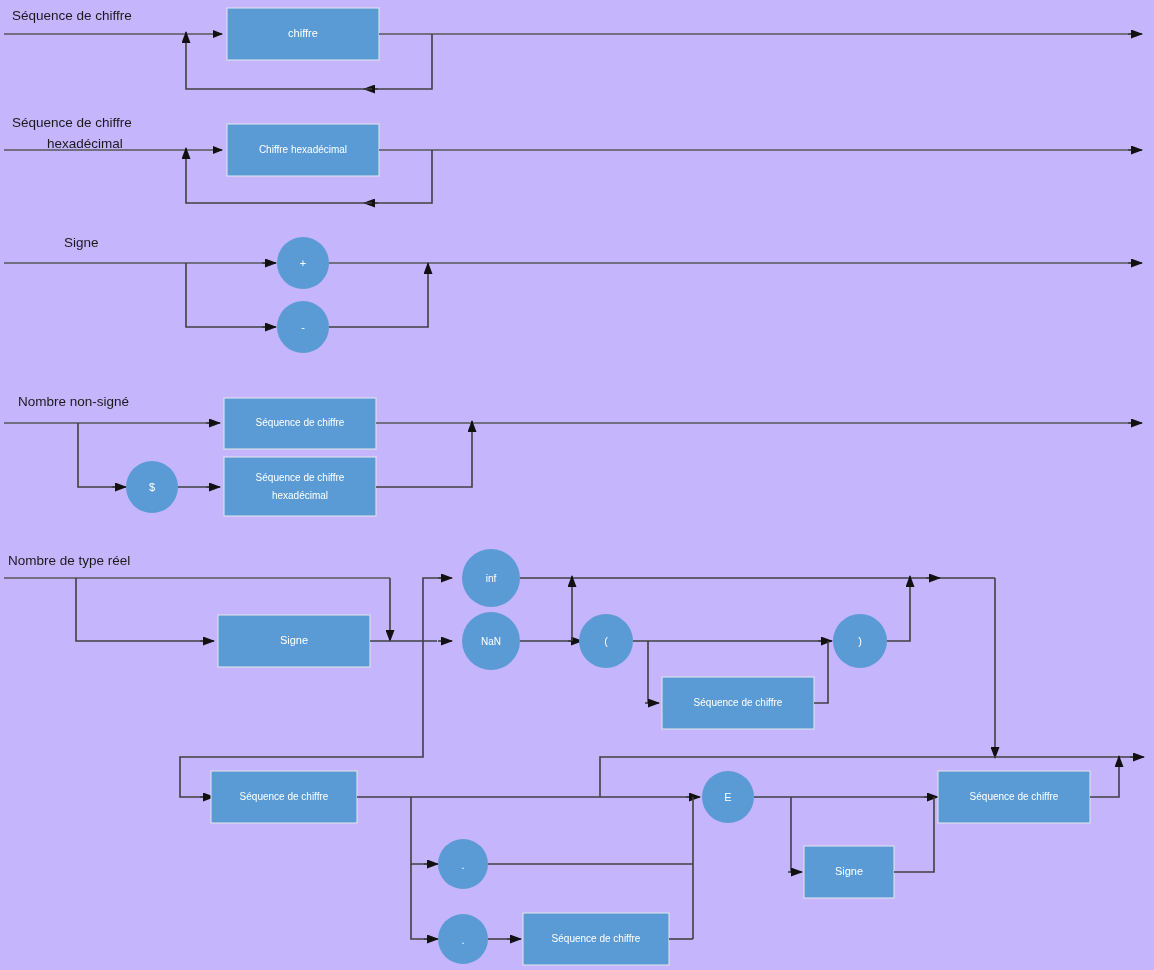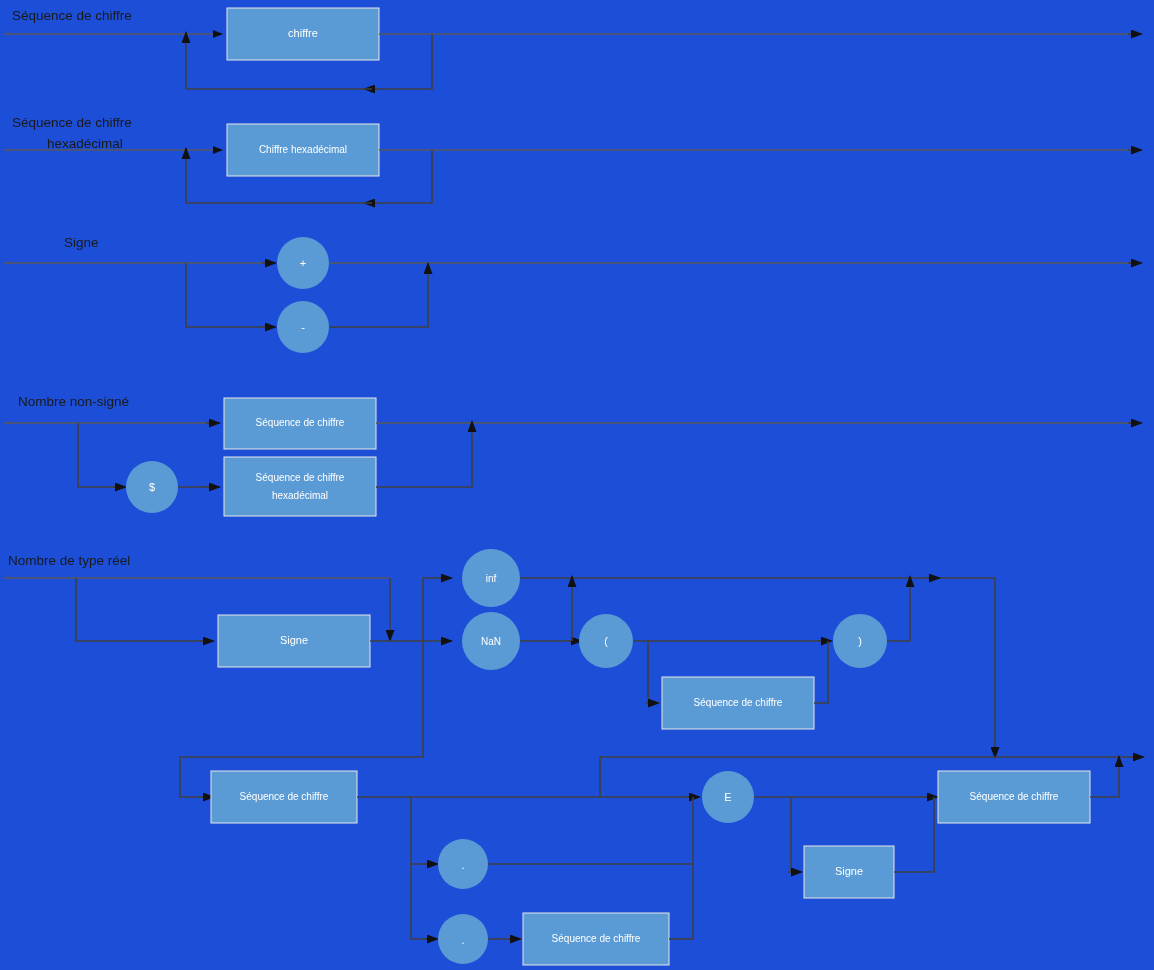--- a/index.html
+++ b/index.html
@@ -7,21 +7,21 @@
     padding: 0;
     background: #ffffff;
   }
   body {
     font-family: "Liberation Sans", sans-serif;
   }
   #stage {
     position: relative;
     width: 1154px;
     height: 970px;
-    background: #1d4ed8;
+    background: #c4b5fd;
     overflow: hidden;
     text-align: center;
   }
   #stage svg {
     position: absolute;
     left: 0;
     top: 0;
     width: 1154px;
     height: 970px;
   }

